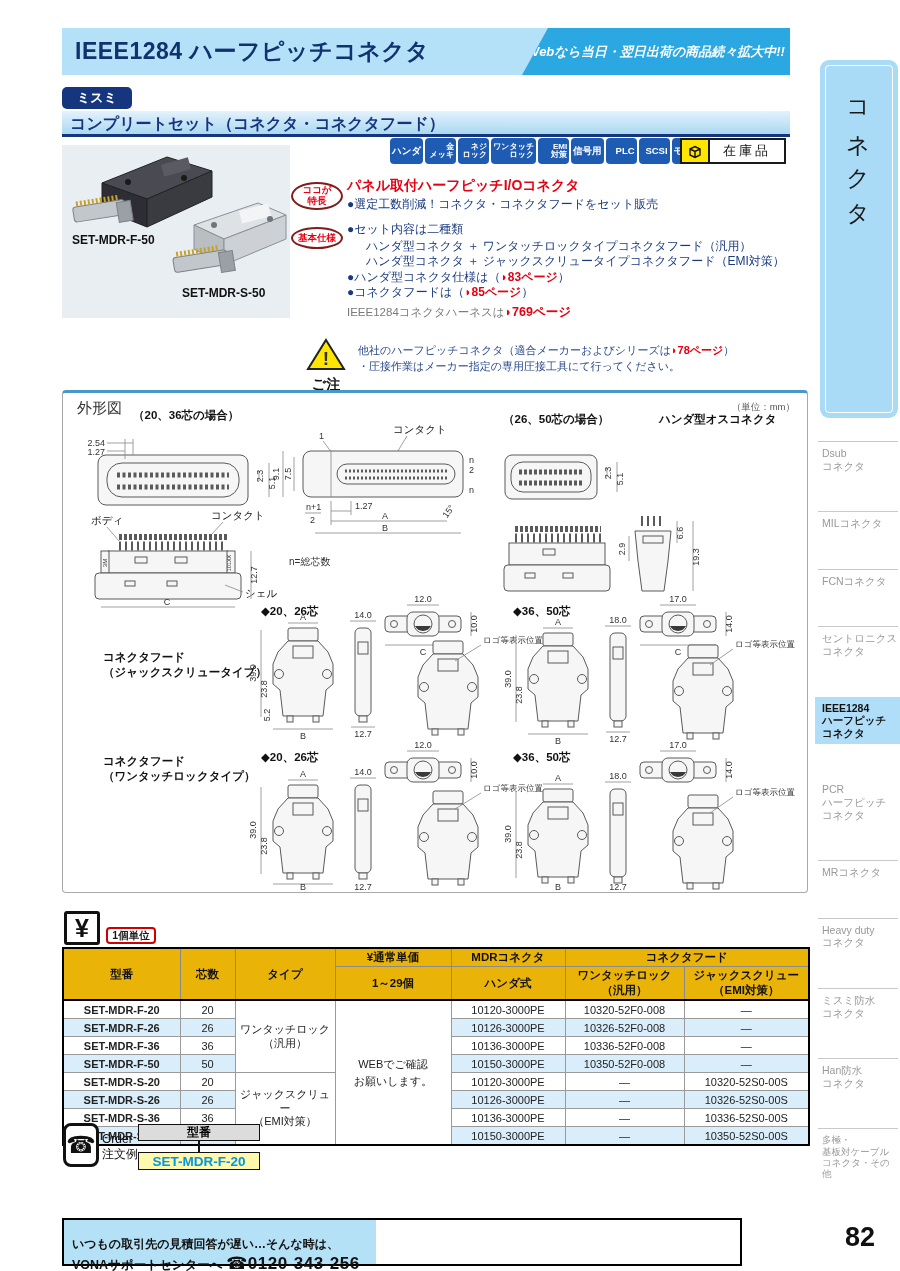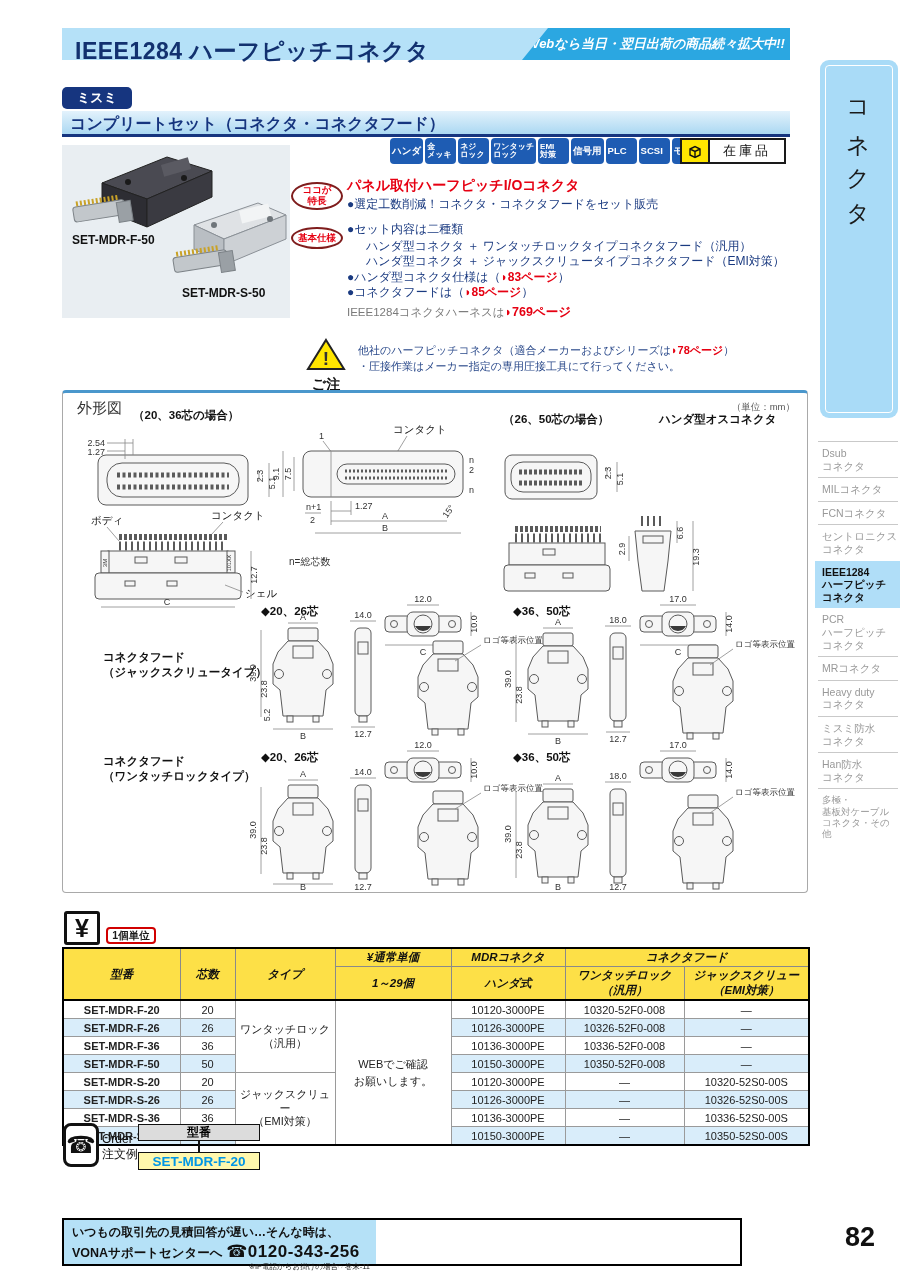--- a/index.html
+++ b/index.html
@@ -1,37 +1,37 @@
 <!DOCTYPE html>
 <html><head>
 <meta charset="utf-8">
 <style>
   html,body{margin:0;padding:0;background:#ededed;font-family:"Liberation Sans","DejaVu Sans",sans-serif;}
   #sheet{position:relative;width:900px;height:1271px;background:#ffffff;margin:0 auto;overflow:hidden;}
   .abs{position:absolute;}
 
   
-  .hdr{left:62px;top:28px;width:728px;height:32px;background:#b5e1f8;display:flex;}
+  .hdr{left:62px;top:28px;width:728px;height:47px;background:#b5e1f8;display:flex;}
   .hdr-title{flex:1;color:#12316f;font-weight:bold;font-size:23px;line-height:47px;padding-left:13px;letter-spacing:.5px;}
   .hdr-promo{width:268px;height:100%;background:#2ba7e1;clip-path:polygon(26px 0,100% 0,100% 100%,0 100%);
     color:#fff;font-weight:bold;font-style:italic;font-size:13px;display:flex;align-items:center;justify-content:center;}
 
   .brand-badge{left:62px;top:87px;width:70px;height:22px;background:#16357f;border-radius:5px;color:#fff;
     font-weight:bold;font-size:13px;display:flex;align-items:center;justify-content:center;}
   .section-bar{left:62px;top:111px;width:728px;height:26px;background:linear-gradient(#e3f2fc,#abd8f2);
     border-bottom:3px solid #16357f;color:#16357f;font-weight:bold;font-size:16px;line-height:26px;padding-left:8px;box-sizing:border-box;}
 
   
   .product-panel{left:62px;top:145px;width:228px;height:173px;background:#e9eef2;}
   .prod-label{position:absolute;font-size:12px;font-weight:bold;color:#111;}
 
   
   .badge-row{left:390px;top:138px;display:flex;gap:2px;align-items:flex-start;}
   .fbadge{background:#1e5cb3;border-radius:4px;color:#fff;font-weight:bold;height:26px;min-width:27px;padding:0 2px;
-    display:flex;flex-direction:column;align-items:flex-start;justify-content:center;line-height:1.05;font-size:9.5px;}
+    display:flex;flex-direction:column;align-items:flex-end;justify-content:center;line-height:1.05;font-size:9.5px;}
   .fbadge span:nth-child(2):not(:empty){font-size:8px;}
   .fbadge.two span{font-size:8px;}
 
   
   .stock{left:680px;top:138px;width:106px;height:26px;border:2px solid #1a1a1a;background:#fff;display:flex;box-sizing:border-box;}
   .stock-ico{width:26px;background:#ffe600;display:flex;align-items:center;justify-content:center;border-right:2px solid #1a1a1a;}
   .stock-txt{flex:1;display:flex;align-items:center;justify-content:center;font-weight:normal;font-size:13px;letter-spacing:3px;color:#111;}
 
   
   .oval{border:2px solid #7f1d1d;border-radius:50%;color:#e60012;font-weight:bold;text-align:center;
@@ -52,51 +52,51 @@
   .dwg{stroke:#5a5a5a;fill:#f6f6f6;stroke-width:1;}
   .dln{stroke:#888;stroke-width:.8;}
   .dim{font-size:9px;}
   .lbl{font-size:10.5px;fill:#111;}
   .lblb{font-size:11.5px;font-weight:bold;fill:#111;}
 
   
   .yen-box{left:64px;top:911px;width:36px;height:34px;border:3px solid #111;border-radius:3px;display:flex;align-items:center;justify-content:center;font-size:25px;font-weight:bold;color:#111;background:#fff;box-sizing:border-box;}
   .unit-badge{left:106px;top:927px;width:50px;height:17px;border:2px solid #d10000;border-radius:4px;display:flex;align-items:center;justify-content:center;font-size:10.5px;font-weight:bold;color:#1a1a1a;background:#fff;box-sizing:border-box;}
   table.price{position:absolute;left:62px;top:947px;width:746px;border-collapse:collapse;border:2px solid #000;table-layout:fixed;}
-  table.price th{background:#fde047;font-size:11.5px;font-weight:bold;color:#111;border:1px solid #8a8a8a;padding:1px 2px;font-style:italic;}
+  table.price th{background:#eab308;font-size:11.5px;font-weight:bold;color:#111;border:1px solid #8a8a8a;padding:1px 2px;}
   table.price thead tr:last-child th,table.price thead tr:first-child th[rowspan]{border-bottom:2px solid #000;}
   table.price td{border:1px solid #9a9a9a;font-size:11px;color:#222;text-align:center;height:17px;padding:0 2px;}
   tr.alt td{background:#d9edfa;}
   td.model{color:#0096e6;font-weight:bold;font-size:11.5px;}
   td.typecell{background:#fff !important;font-size:10.5px;line-height:1.25;}
   td.pricecell{background:#fff !important;font-size:14.5px;color:#222;line-height:1.5;}
   td.dash{color:#555;}
 
   
   .phone-box{left:63px;top:1123px;width:36px;height:44px;border:3px solid #111;border-radius:8px;display:flex;align-items:center;justify-content:center;font-size:24px;color:#111;background:#fff;box-sizing:border-box;}
   .order-lbl{font-size:12px;color:#111;line-height:1.25;}
   .model-hdr-box{left:138px;top:1124px;width:122px;height:17px;background:#dcdcdc;border:1.5px solid #111;display:flex;align-items:center;justify-content:center;font-size:12px;font-weight:bold;box-sizing:border-box;}
   .model-ex-box{left:138px;top:1152px;width:122px;height:18px;background:#fff8ad;border:1.5px solid #111;display:flex;align-items:center;justify-content:center;font-size:13.5px;font-weight:bold;color:#0096e6;box-sizing:border-box;}
   .conn-line{left:198px;top:1141px;width:1.5px;height:11px;background:#111;}
 
   
   .footer-box{left:62px;top:1218px;width:680px;height:48px;border:2px solid #000;display:flex;box-sizing:border-box;background:#fff;}
-  .footer-left{width:312px;background:#b5e1f7;padding:4px 6px 2px 8px;box-sizing:border-box;color:#111;}
+  .footer-left{width:312px;background:#b5e1f7;padding:16px 6px 2px 8px;box-sizing:border-box;color:#111;}
   .fl1{font-size:12px;font-weight:bold;white-space:nowrap;}
   .fl2{font-size:12.5px;font-weight:bold;white-space:nowrap;}
   .fl2 .phone{font-size:17px;letter-spacing:.5px;}
   .fl3{font-size:7.5px;text-align:right;color:#222;}
   .footer-right{flex:1;padding:5px 10px;box-sizing:border-box;}
   .fr-note{font-size:10.5px;color:#111;line-height:1.75;white-space:nowrap;}
   .page-num{left:845px;top:1222px;font-size:27px;font-weight:bold;color:#111;}
 
   
   .side-tab{left:820px;top:60px;width:78px;height:358px;background:#a9dbf7;border-radius:9px;outline:1px solid #fff;outline-offset:-6px;box-sizing:border-box;}
   .side-tab-txt{position:absolute;left:50%;transform:translateX(-50%);top:26px;writing-mode:vertical-rl;font-size:23px;letter-spacing:7px;color:#1a1a1a;}
-  .nav{left:818px;top:441px;width:80px;display:flex;flex-direction:column;}
+  .nav{left:818px;top:441px;width:80px;display:flex;flex-direction:column;gap:34px;}
   .nav-item{border-top:1px solid #c9c9c9;padding:5px 0 5px 4px;font-size:10.5px;line-height:1.2;color:#999;}
   .nav-item span{display:block;}
   .nav-item.active{background:#b0def8;color:#111;font-weight:bold;border-top:none;margin:0 -4px 0 -3px;padding-left:7px;}
   .nav-item.after-active{border-top:none;}
   .nav-item.small{font-size:9.5px;}
 </style>
 </head>
 <body>
 
 <div id="sheet">

